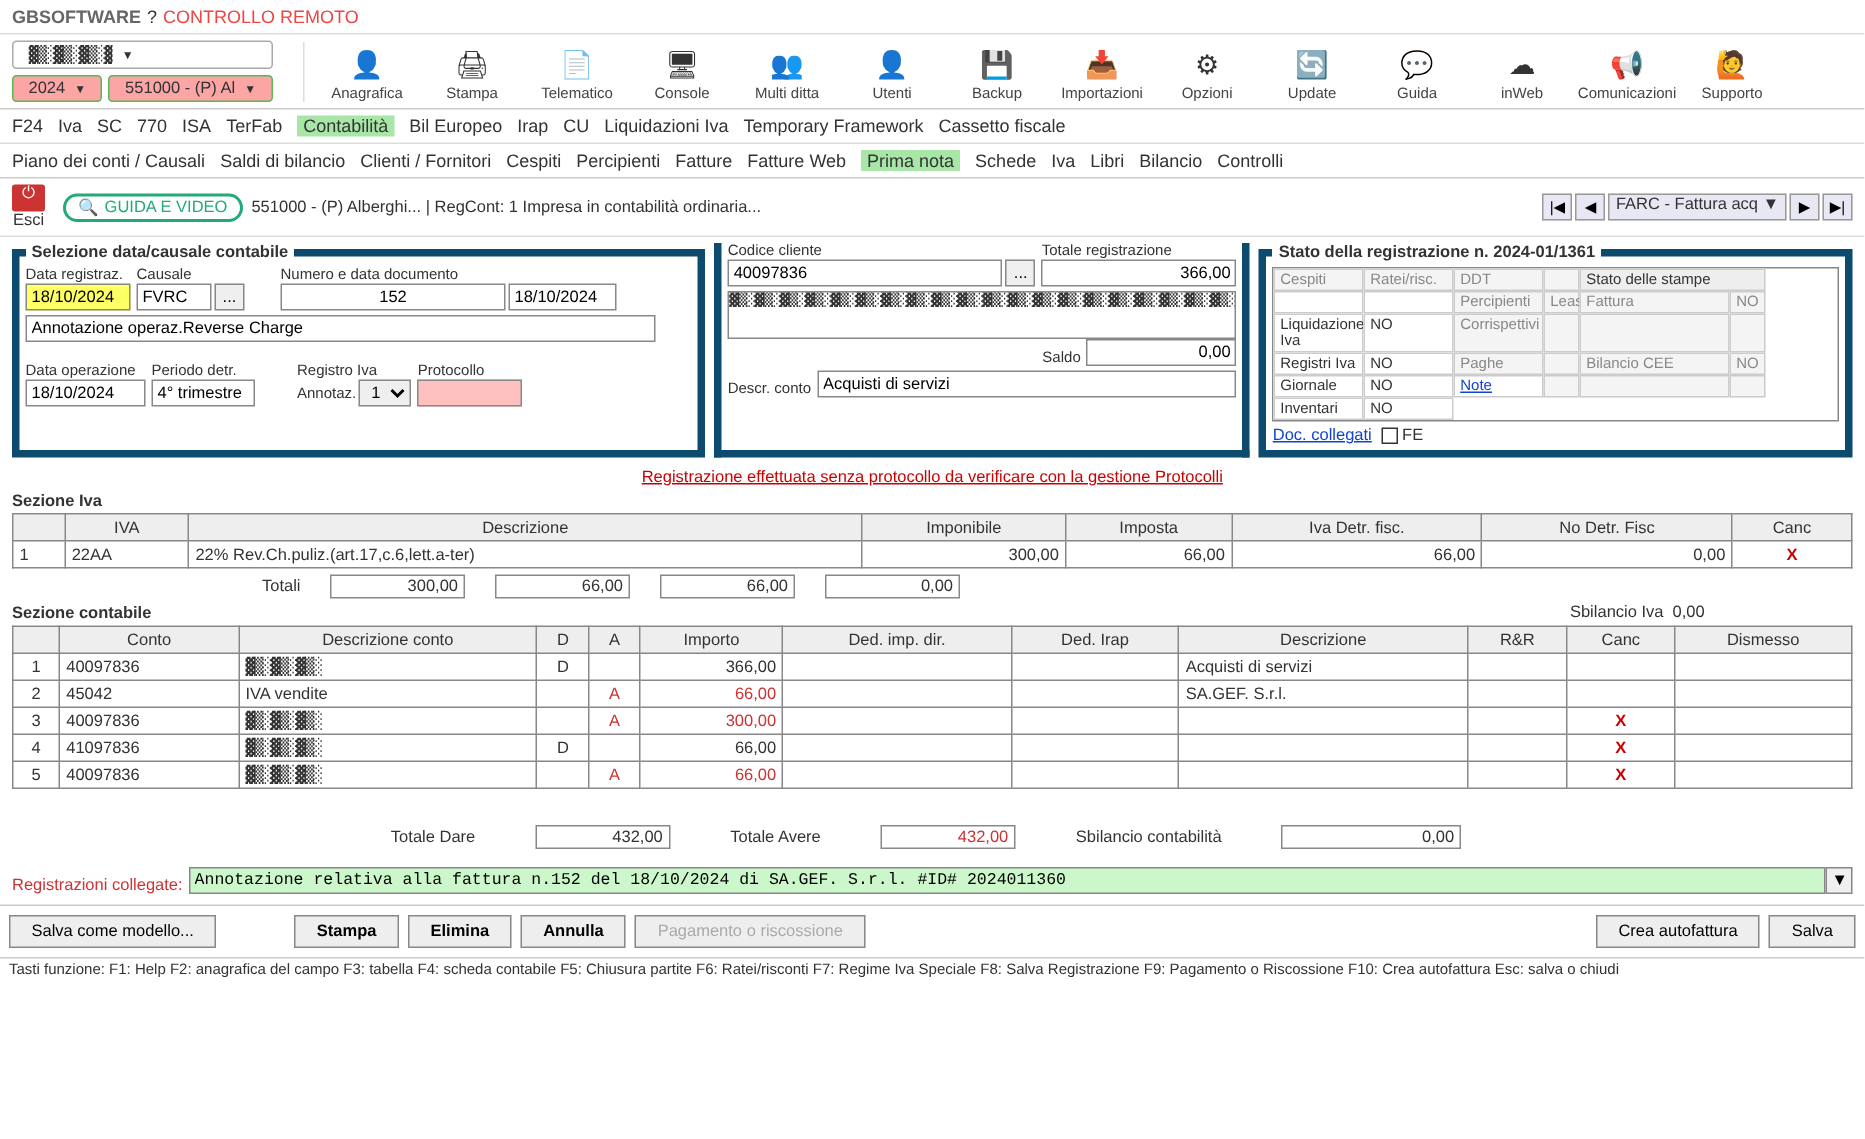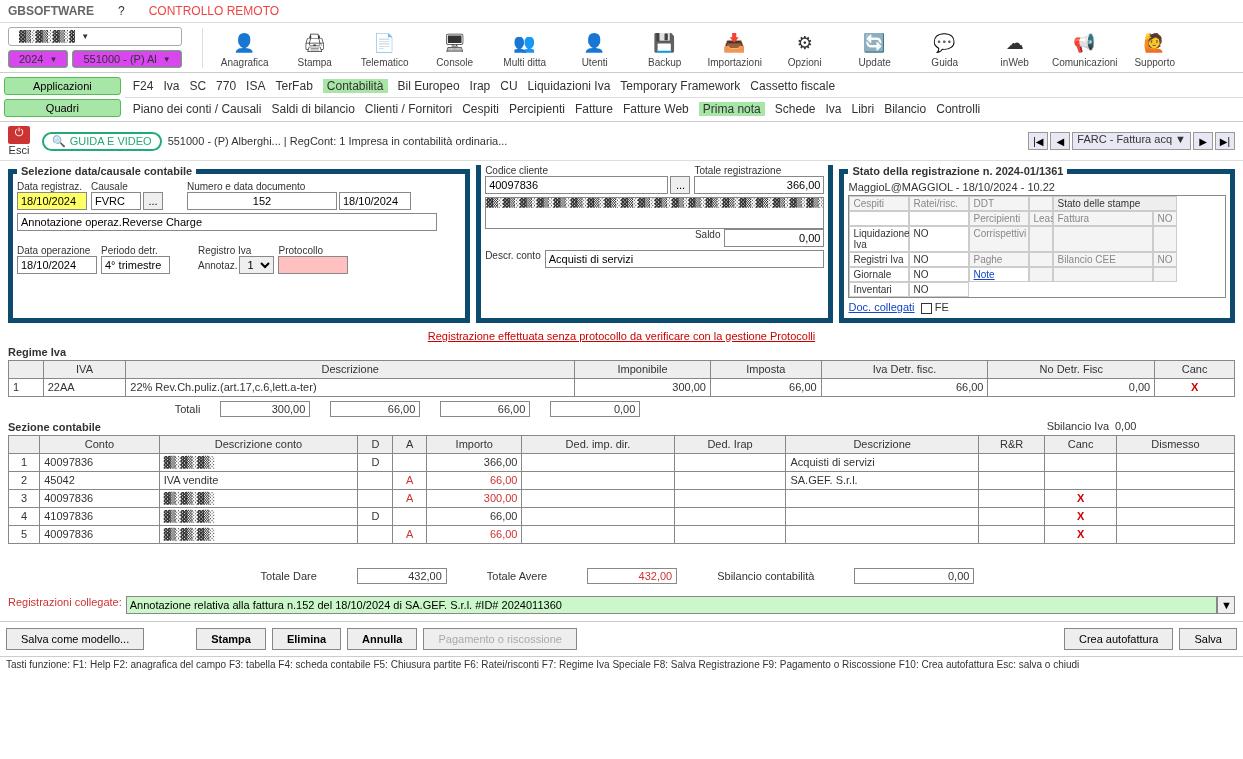--- a/index.html
+++ b/index.html
@@ -1,22 +1,22 @@
 <!DOCTYPE html>
 <html><head>
 <meta charset="utf-8">
 <style>
 * { box-sizing: border-box; margin: 0; padding: 0; font-family: "Segoe UI", Tahoma, sans-serif; }
 body { font-size: 11px; background: #fff; color: #333; width: 1243px; }
-.topbar { display: flex; align-items: flex-end; padding: 4px 8px; border-bottom: 1px solid #ddd; gap: 24px; }
+.topbar { display: flex; align-items: flex-end; padding: 4px 8px; border-bottom: 1px solid #ddd; gap: 4px; }
 .topbar span { font-size: 12px; }
 .topbar .brand { font-weight: bold; color: #666; }
 .ribbon { display: flex; align-items: flex-end; padding: 4px 8px; border-bottom: 1px solid #ccc; gap: 8px; }
 .drops { display: flex; flex-direction: column; gap: 4px; margin-right: 12px; }
-.btn-green { background: #d946ef; border: 1px solid #5b5; padding: 2px 10px; border-radius: 3px; cursor: pointer; display: flex; align-items: center; }
+.btn-green { background: #fca5a5; border: 1px solid #5b5; padding: 2px 10px; border-radius: 3px; cursor: pointer; display: flex; align-items: center; }
 .chev { margin-left: 6px; font-size: 8px; }
 .ribbon-item { display: flex; flex-direction: column; align-items: center; width: 68px; cursor: pointer; }
 .ribbon-item .ico { width: 24px; height: 24px; margin-bottom: 2px; display: flex; align-items: center; justify-content: center; font-size: 18px; }
 .ribbon-item .lbl { font-size: 10px; color: #444; }
 .ribbon-sep { width: 1px; background: #ddd; height: 40px; }
 .tabrow { display: flex; align-items: center; border-bottom: 1px solid #ccc; }
 .app-col { display: flex; flex-direction: column; gap: 4px; padding: 4px; }
 .app-btn { background: #a8e6a8; border: 1px solid #5b5; border-radius: 3px; padding: 2px 28px; cursor: pointer; font-size: 11px; }
 .tabs { display: flex; flex-direction: column; flex: 1; }
 .tabline { display: flex; gap: 10px; padding: 4px 8px; font-size: 12px; color: #333; }
@@ -24,21 +24,21 @@
 .tab-active { background: #a8e6a8; padding: 0 4px; }
 .context { display: flex; align-items: center; padding: 4px 8px; gap: 6px; border-bottom: 1px solid #ddd; }
 .esci { display: flex; flex-direction: column; align-items: center; margin-right: 6px; }
 .pill { border: 2px solid #2a7; border-radius: 12px; padding: 1px 8px; color: #2a7; font-size: 11px; display: flex; align-items: center; gap: 4px; }
 .navbtns { margin-left: auto; display: flex; gap: 2px; align-items: center; }
 .navbtns button { border: 1px solid #999; background: #e8e8f4; width: 20px; height: 18px; cursor: pointer; font-size: 10px; }
 .navsel { border: 1px solid #999; background: #e8e8f4; height: 18px; padding: 0 4px; cursor: pointer; }
 .form-area { padding: 4px 8px; }
 fieldset { border: 5px solid #0c4a6e; padding: 4px; margin-bottom: 4px; position: relative; }
 legend { font-size: 11px; font-weight: bold; padding: 0 4px; }
-.row { display: flex; gap: 4px; align-items: flex-start; margin-bottom: 3px; }
+.row { display: flex; gap: 4px; align-items: flex-end; margin-bottom: 3px; }
 .lbl-s { font-size: 10px; color: #333; }
 .inp { border: 1px solid #888; padding: 1px 3px; font-size: 11px; height: 18px; }
 .inp-yellow { background: #ffff66; }
 .inp-salmon { background: #ffc0c0; }
 .ellipsis { width: 20px; text-align: center; }
 .cols { display: flex; gap: 6px; }
 .status-grid { border: 1px solid #888; display: grid; grid-template-columns: 60px 60px 60px 24px 100px 24px; font-size: 10px; }
 .status-grid div { border: 1px solid #ccc; padding: 1px 3px; color: #888; background: #f4f4f4; }
 .status-grid .hdr { background: #eee; color: #333; }
 .status-grid .wht { background: #fff; color: #333; }
@@ -143,24 +143,20 @@
         <div class="lbl">Comunicazioni</div>
       </div>
       <div class="ribbon-item">
         <div class="ico">🙋</div>
         <div class="lbl">Supporto</div>
       </div>
     </div>
 </div>
 
 <div class="tabrow">
-  <div class="app-col">
-    <button class="app-btn">Applicazioni</button>
-    <button class="app-btn">Quadri</button>
-  </div>
   <div class="tabs">
     <div class="tabline" id="tabs1">
         <span>F24</span>
         <span>Iva</span>
         <span>SC</span>
         <span>770</span>
         <span>ISA</span>
         <span>TerFab</span>
         <span class="tab-active">Contabilità</span>
         <span>Bil Europeo</span>
@@ -276,21 +272,20 @@
         <input class="inp" style="width: 100px; text-align: right;" value="0,00">
       </div>
       <div class="row">
         <span class="lbl-s">Descr. conto</span>
         <input class="inp" style="flex: 1 1 0%;" value="Acquisti di servizi">
       </div>
     </fieldset>
 
     <fieldset style="flex:1.7">
       <legend>Stato della registrazione n. 2024-01/1361</legend>
-      <div style="margin-bottom:2px">MaggioL@MAGGIOL - 18/10/2024 - 10.22</div>
       <div id="status-grid" class="status-grid">
           <div>Cespiti</div>
           <div>Ratei/risc.</div>
           <div>DDT</div>
           <div></div>
           <div class="hdr" style="grid-column: 5 / 7;">Stato delle stampe</div>
           <div class="wht"></div>
           <div class="wht"></div>
           <div>Percipienti</div>
           <div>Leasing</div>
@@ -322,21 +317,21 @@
         &nbsp;<span class="checkbox-sq"></span>
         <span>FE</span>
       </div>
     </fieldset>
   </div>
 
   <div style="text-align:center;margin:3px 0">
     <span class="red-link">Registrazione effettuata senza protocollo da verificare con la gestione Protocolli</span>
   </div>
 
-  <div class="sect-title">Regime Iva</div>
+  <div class="sect-title">Sezione Iva</div>
   <table id="iva-table">
       <tbody>
         <tr>
           <th></th>
           <th>IVA</th>
           <th>Descrizione</th>
           <th>Imponibile</th>
           <th>Imposta</th>
           <th>Iva Detr. fisc.</th>
           <th>No Detr. Fisc</th>
@@ -462,21 +457,21 @@
     <div class="box">432,00</div>
     <span>Totale Avere</span>
     <div class="box redtxt">432,00</div>
     <span>Sbilancio contabilità</span>
     <div class="box" style="width:120px">0,00</div>
   </div>
 
   <div class="row" style="margin-top:12px">
     <span class="redtxt">Registrazioni collegate:</span>
     <div style="flex:1;display:flex">
-      <input class="inp greentxt" style="flex: 1 1 0%;" value="Annotazione relativa alla fattura n.152 del 18/10/2024 di SA.GEF. S.r.l. #ID# 2024011360">
+      <input class="inp greentxt" style="flex: 1 1 0%; font-family: Liberation Mono, monospace;" value="Annotazione relativa alla fattura n.152 del 18/10/2024 di SA.GEF. S.r.l. #ID# 2024011360">
       <button class="inp" style="width:18px">▼</button>
     </div>
   </div>
 </div>
 
 <div class="footer-btns">
   <button>Salva come modello...</button>
   <div style="width:40px"></div>
   <button style="font-weight:bold">Stampa</button>
   <button style="font-weight:bold">Elimina</button>

